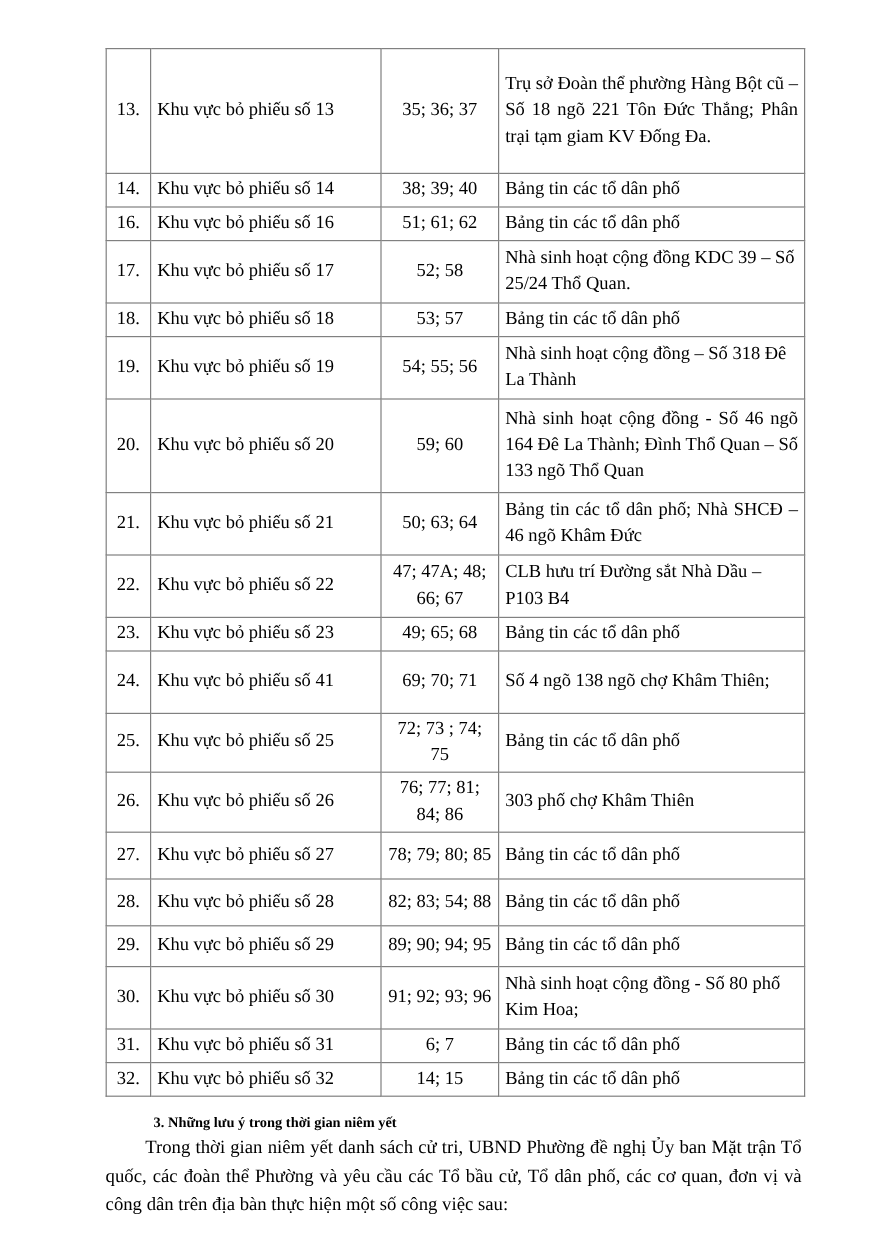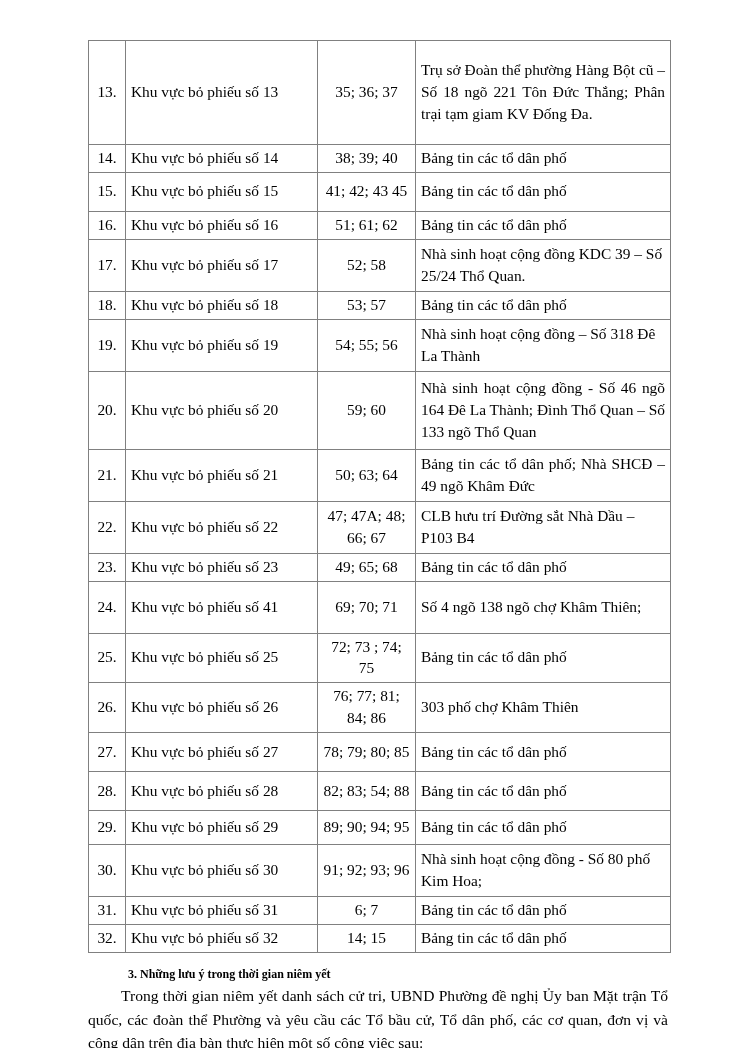--- a/index.html
+++ b/index.html
@@ -98,26 +98,20 @@
           <td class="area">Khu vực bỏ phiếu số 13</td>
           <td class="groups">35; 36; 37</td>
           <td class="place">Trụ sở Đoàn thể phường Hàng Bột cũ – Số 18 ngõ 221 Tôn Đức Thắng; Phân trại tạm giam KV Đống Đa.</td>
         </tr>
         <tr style="height: 26px;">
           <td class="idx">14.</td>
           <td class="area">Khu vực bỏ phiếu số 14</td>
           <td class="groups">38; 39; 40</td>
           <td class="place nojust">Bảng tin các tổ dân phố</td>
         </tr>
-        <tr style="height: 39px;">
-          <td class="idx">15.</td>
-          <td class="area">Khu vực bỏ phiếu số 15</td>
-          <td class="groups">41; 42; 43 45</td>
-          <td class="place nojust">Bảng tin các tổ dân phố</td>
-        </tr>
         <tr style="height: 26px;">
           <td class="idx">16.</td>
           <td class="area">Khu vực bỏ phiếu số 16</td>
           <td class="groups">51; 61; 62</td>
           <td class="place nojust">Bảng tin các tổ dân phố</td>
         </tr>
         <tr style="height: 52px;">
           <td class="idx">17.</td>
           <td class="area">Khu vực bỏ phiếu số 17</td>
           <td class="groups">52; 58</td>
@@ -138,21 +132,21 @@
         <tr style="height: 78px;">
           <td class="idx">20.</td>
           <td class="area">Khu vực bỏ phiếu số 20</td>
           <td class="groups">59; 60</td>
           <td class="place">Nhà sinh hoạt cộng đồng - Số 46 ngõ 164 Đê La Thành; Đình Thổ Quan – Số 133 ngõ Thổ Quan</td>
         </tr>
         <tr style="height: 52px;">
           <td class="idx">21.</td>
           <td class="area">Khu vực bỏ phiếu số 21</td>
           <td class="groups">50; 63; 64</td>
-          <td class="place">Bảng tin các tổ dân phố; Nhà SHCĐ – 49 ngõ Khâm Đức</td>
+          <td class="place">Bảng tin các tổ dân phố; Nhà SHCĐ – 46 ngõ Khâm Đức</td>
         </tr>
         <tr style="height: 52px;">
           <td class="idx">22.</td>
           <td class="area">Khu vực bỏ phiếu số 22</td>
           <td class="groups">47; 47A; 48; 66; 67</td>
           <td class="place nojust">CLB hưu trí Đường sắt Nhà Dầu – P103 B4</td>
         </tr>
         <tr style="height: 26px;">
           <td class="idx">23.</td>
           <td class="area">Khu vực bỏ phiếu số 23</td>

